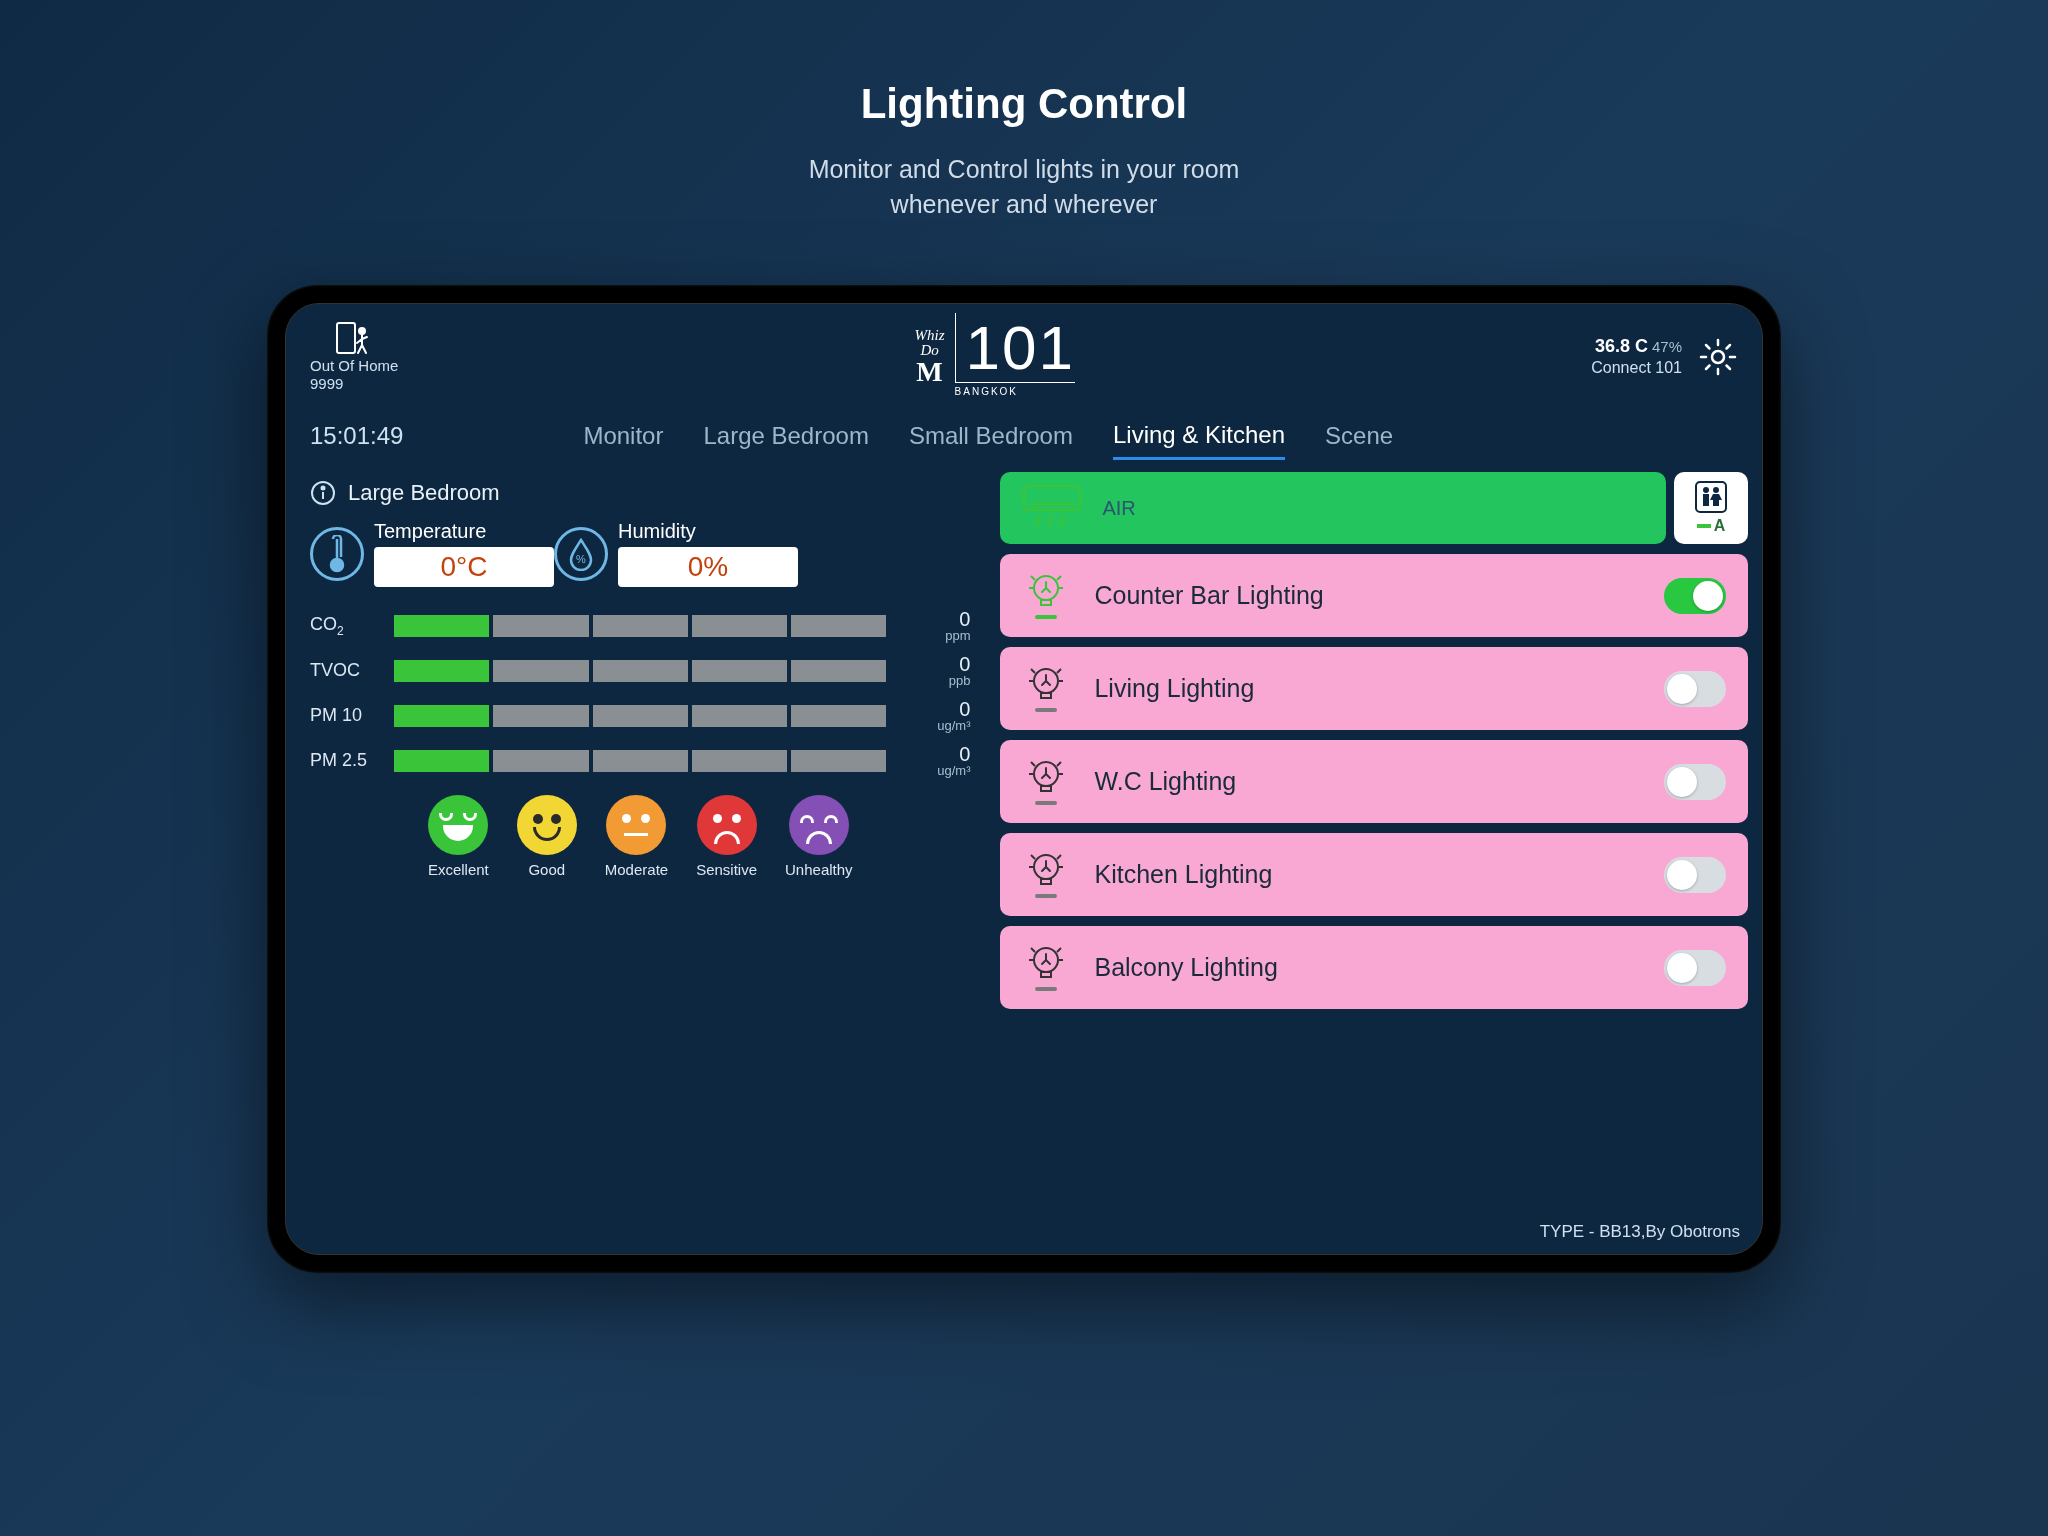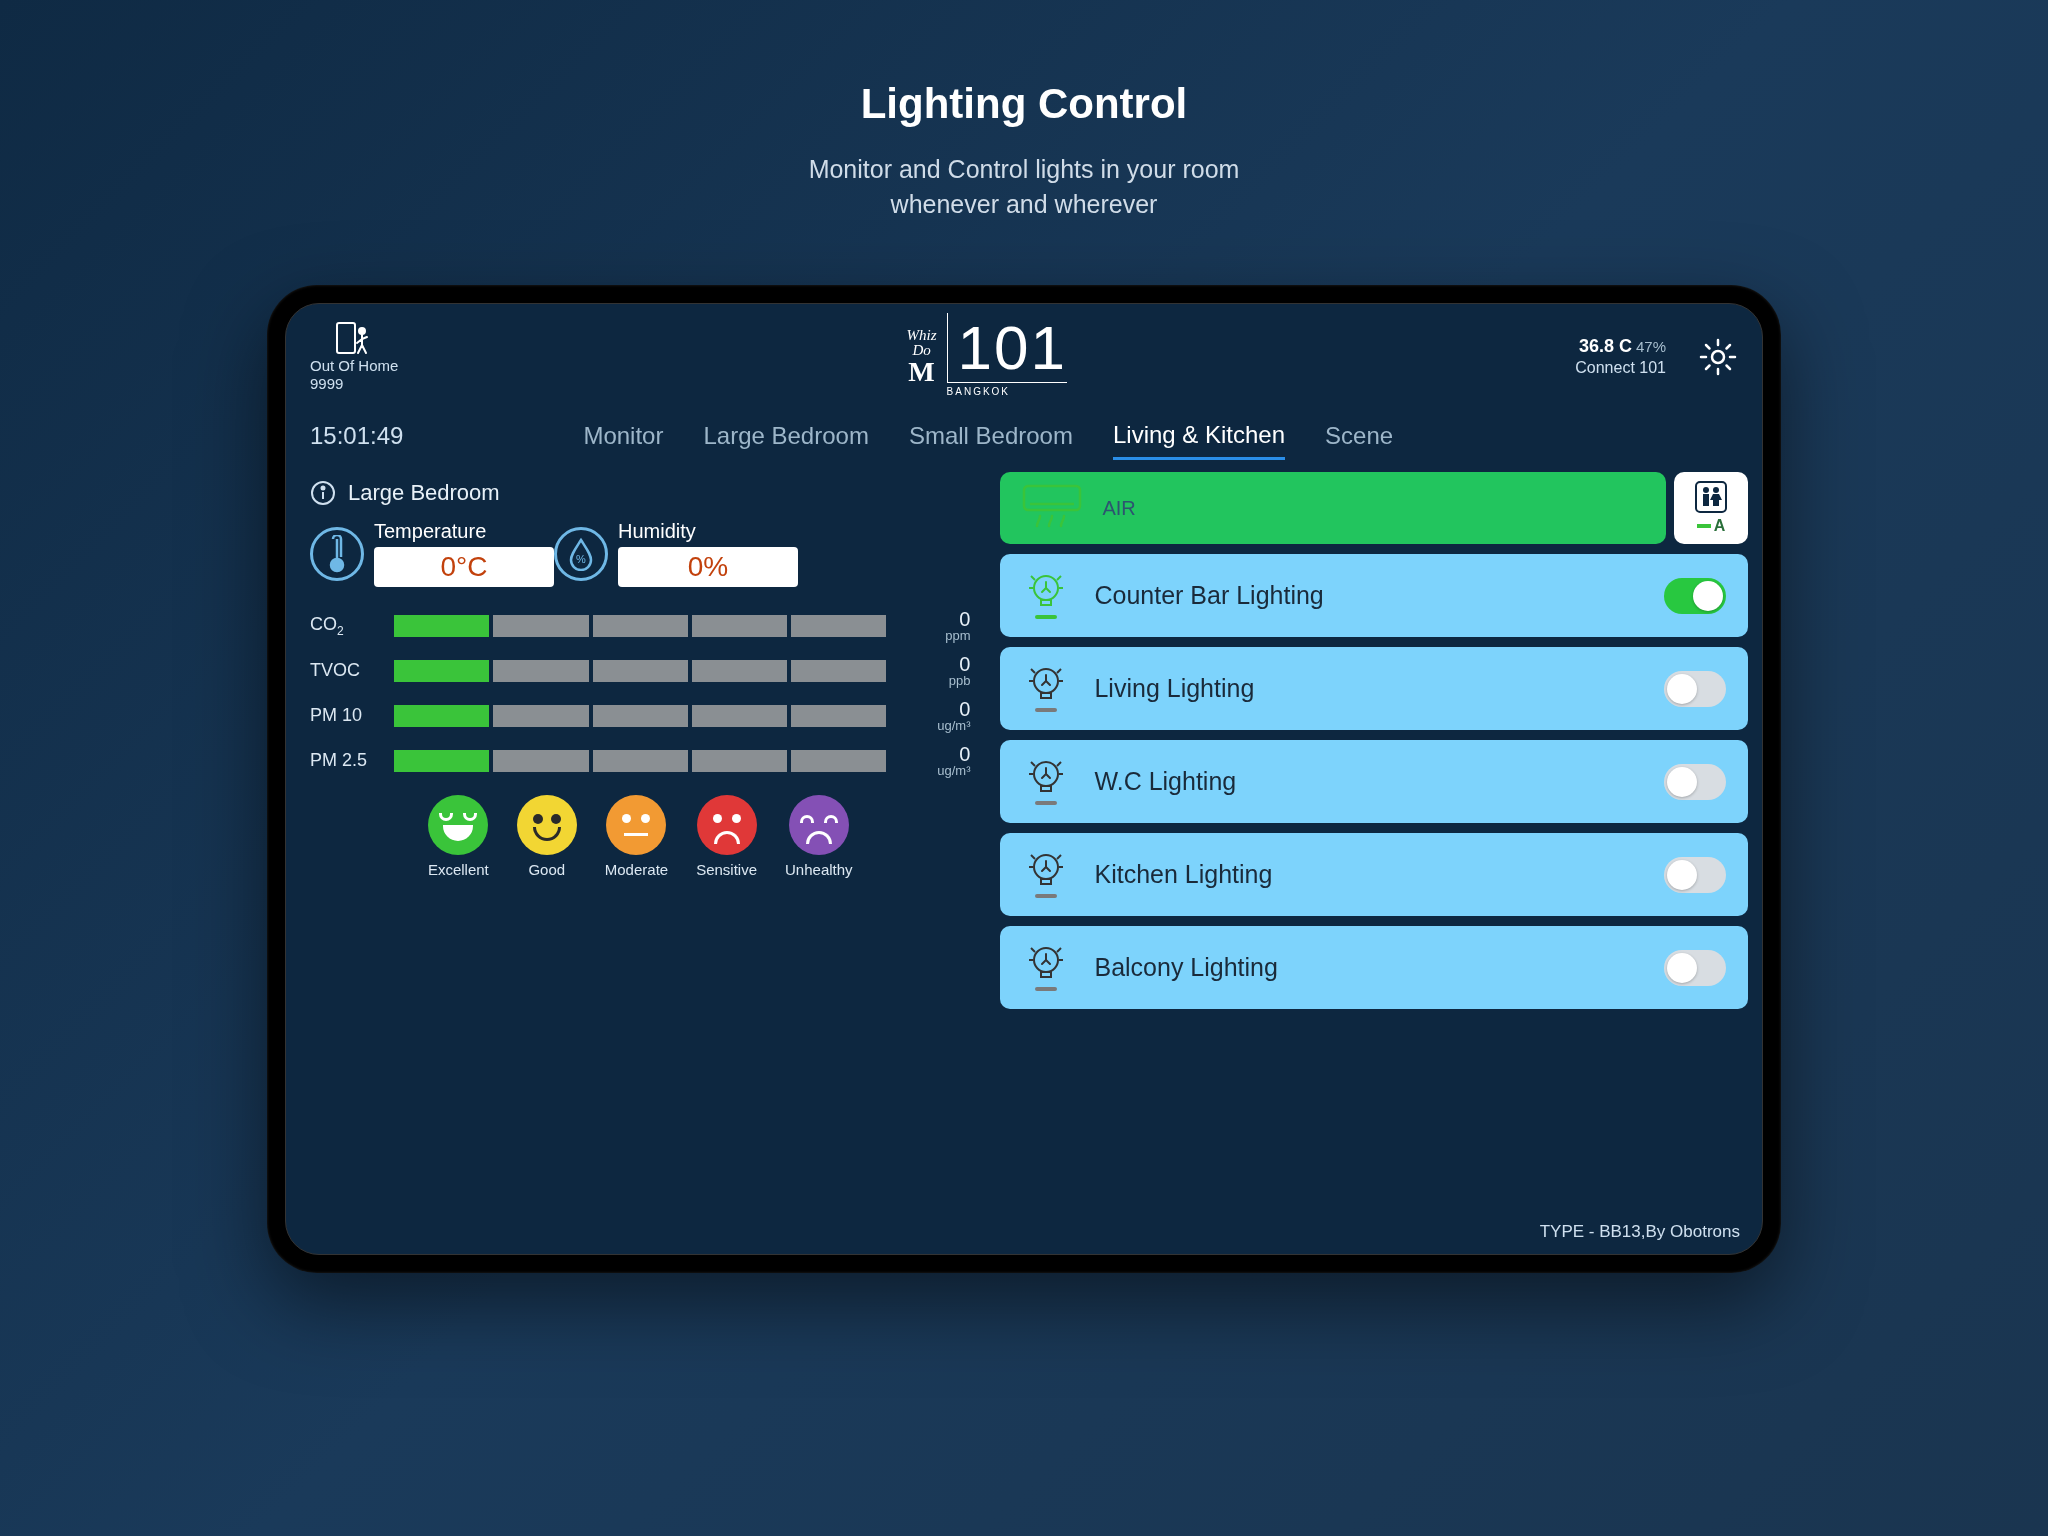--- a/index.html
+++ b/index.html
@@ -64,21 +64,21 @@
   flex: 1; 
   display: flex; 
   justify-content: center; 
   align-items: center;
   gap: 10px;
 }
 .brand-logo { display: flex; flex-direction: column; align-items: center; font-size: 15px; line-height: 1; }
 .brand-logo .big { font-size: 28px; font-weight: bold; font-family: Georgia, serif; }
 .brand-num { font-size: 62px; font-weight: 300; letter-spacing: 2px; border-left: 1.5px solid #fff; padding-left: 10px; line-height: 1; }
 .brand-sub { font-size: 10px; letter-spacing: 2px; border-top: 1px solid #fff; padding-top: 3px; margin-top: 3px; display: block; }
-.status-right { display: flex; align-items: center; gap: 32px; }
+.status-right { display: flex; align-items: center; gap: 16px; }
 .status-text { text-align: right; font-size: 18px; line-height: 1.3; }
 .status-text .small { font-size: 16px; color: #cfe0ef; }
 .status-text .pct { font-size: 15px; color: #a8bfcf; margin-left: 4px; }
 
 .navtabs {
   height: 52px;
   display: flex;
   align-items: center;
   padding: 0 24px;
   gap: 40px;
@@ -134,21 +134,21 @@
 .eye.arc.l { left: 11px; } .eye.arc.r { right: 11px; }
 .eye.droop { width: 14px; height: 8px; background: transparent; border: 3px solid #fff; border-bottom: none; border-radius: 14px 14px 0 0; top: 20px; }
 .eye.droop.l { left: 11px; } .eye.droop.r { right: 11px; }
 
 .air-row { display: flex; gap: 8px; margin-bottom: 10px; }
 .air-card { flex: 1; background: #22c55e; border-radius: 10px; padding: 10px 20px; display: flex; align-items: center; gap: 18px; color: #0d2740; }
 .air-label { font-size: 20px; color: #2d5470; font-weight: 500;}
 .mode-card { width: 74px; background: #fff; border-radius: 10px; display: flex; flex-direction: column; align-items: center; justify-content: center; color: #0d2740; padding: 6px; gap: 4px; }
 .mode-card .a { color: #2a6f3a; font-size: 16px; font-weight: 600; display:flex; align-items:center; gap:3px;}
 .mode-card .a::before { content:''; width:14px; height:4px; background:#3ac43a; display:inline-block;}
-.light-card { background: #7dd3fc; border-radius: 10px; margin-bottom: 10px; padding: 18px 22px; display: flex; align-items: center; gap: 24px; color: #0d2740; }
+.light-card { background: #f9a8d4; border-radius: 10px; margin-bottom: 10px; padding: 18px 22px; display: flex; align-items: center; gap: 24px; color: #0d2740; }
 .light-name { flex: 1; font-size: 25px; color: #1a2a3a; }
 .toggle { width: 62px; height: 36px; border-radius: 18px; position: relative; cursor: pointer; }
 .toggle.on { background: #28c840; }
 .toggle.off { background: #d8dde2; }
 .toggle .knob { position: absolute; width: 30px; height: 30px; background: #fff; border-radius: 50%; top: 3px; box-shadow: 0 1px 3px rgba(0,0,0,0.25); }
 .toggle.on .knob { right: 3px; }
 .toggle.off .knob { left: 3px; }
 .bulb-icon { width: 48px; display: flex; flex-direction: column; align-items: center; gap: 3px; }
 .bulb-icon .bar { width: 22px; height: 4px; border-radius: 2px; }
 .bulb-icon.on svg { stroke: #3ac43a; } .bulb-icon.on .bar { background: #3ac43a; }

